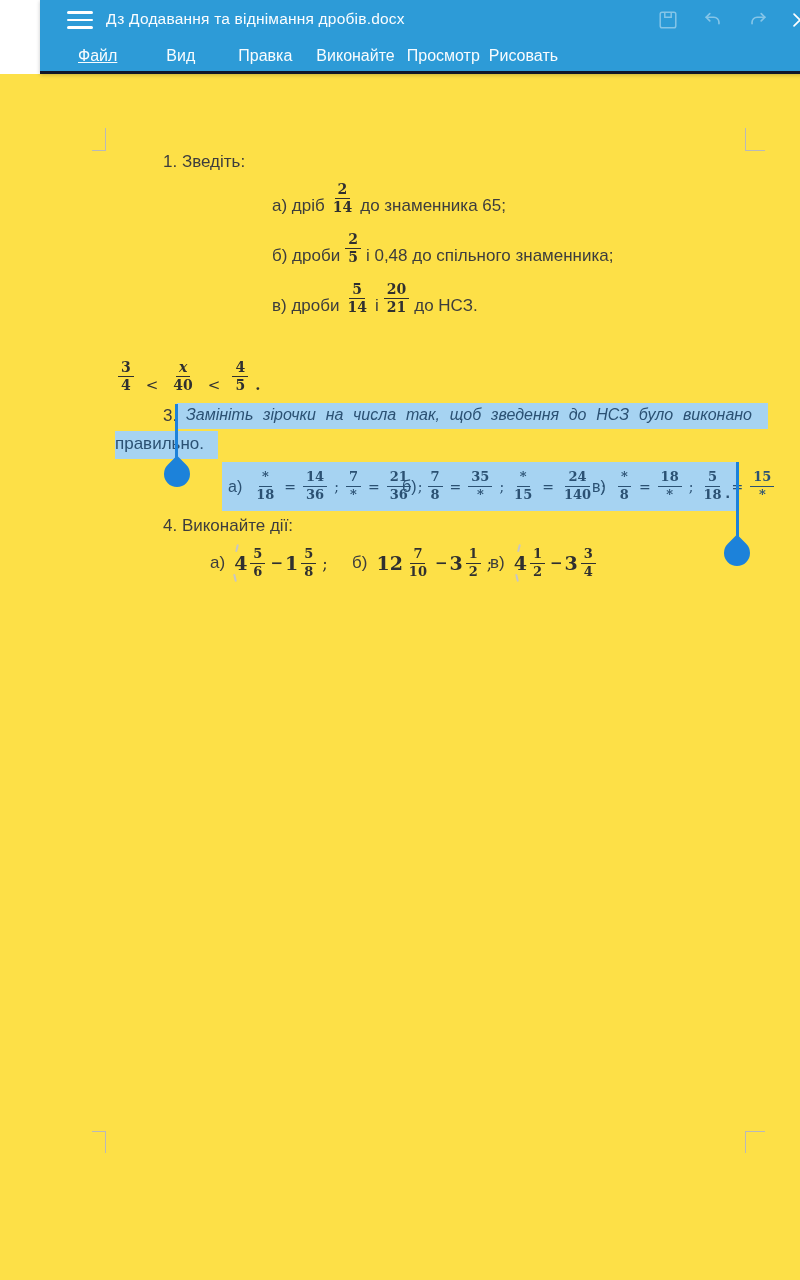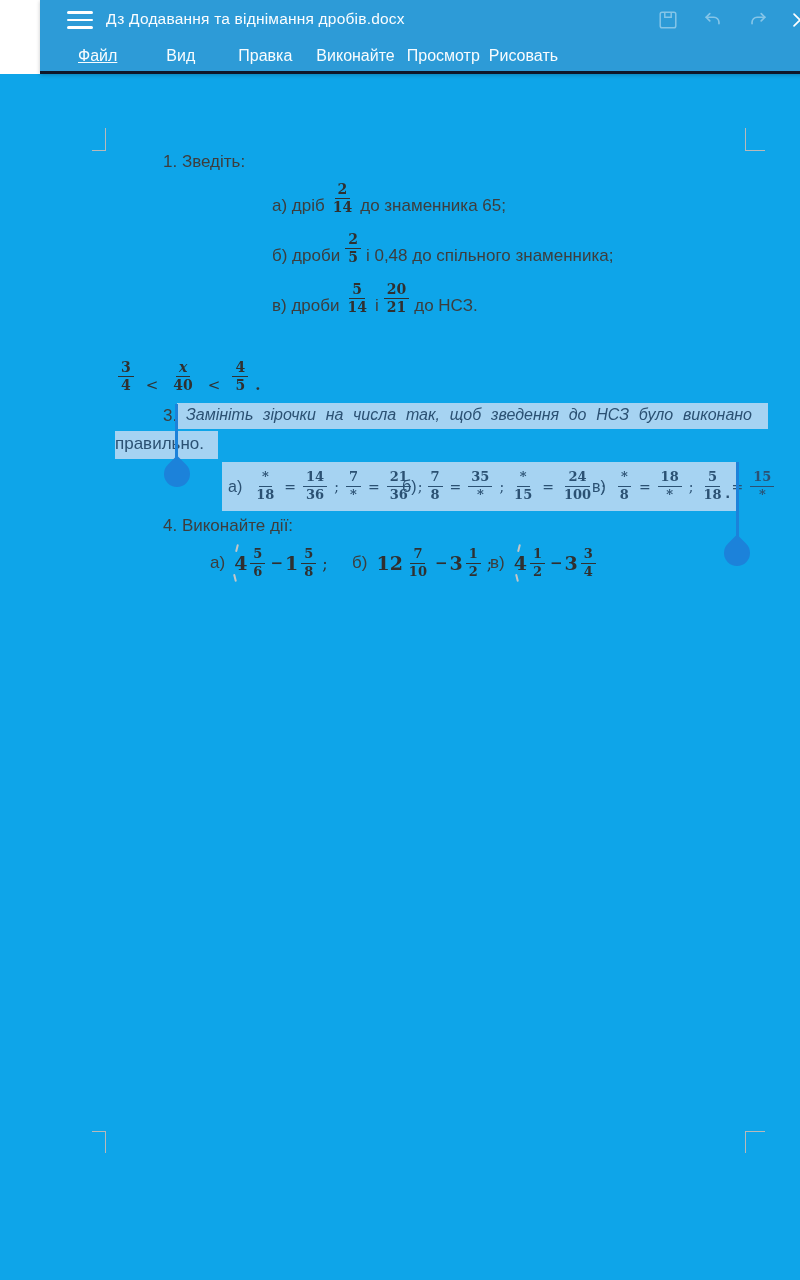--- a/index.html
+++ b/index.html
@@ -18,21 +18,21 @@
   .tbico.dim{opacity:.42;}
   .ico-save{left:617px;} .ico-undo{left:662px;} .ico-redo{left:707px;} .ico-close{left:749px;}
 
   .menurow{position:relative;height:31px;display:flex;align-items:center;}
   .mitem{color:rgba(255,255,255,.97);font-size:16px;cursor:pointer;white-space:nowrap;}
   .mitem:nth-child(1){margin-left:38px;text-decoration:underline;} .mitem:nth-child(2){margin-left:49px;}
   .mitem:nth-child(3){margin-left:43px;} .mitem:nth-child(4){margin-left:24px;}
   .mitem:nth-child(5){margin-left:12px;} .mitem:nth-child(6){margin-left:9px;text-align:right;}
 
   
-  .page{position:absolute;top:74px;left:0;width:800px;height:1206px;background:#0ea5e9;}
+  .page{position:absolute;top:74px;left:0;width:800px;height:1206px;background:#fde047;}
   .cmark{position:absolute;}
   .cm-tl{left:92px;top:54px;width:13px;height:22px;border-right:1.5px solid #b9b9b9;border-bottom:1.5px solid #b9b9b9;}
   .cm-tr{left:745px;top:54px;width:19px;height:22px;border-left:1.5px solid #b9b9b9;border-bottom:1.5px solid #b9b9b9;}
   .cm-bl{left:92px;top:1057px;width:13px;height:21px;border-right:1.5px solid #b9b9b9;border-top:1.5px solid #b9b9b9;}
   .cm-br{left:745px;top:1057px;width:19px;height:21px;border-left:1.5px solid #b9b9b9;border-top:1.5px solid #b9b9b9;}
 
   .line{position:absolute;display:flex;align-items:flex-end;color:#3d3d3d;font-size:17px;white-space:nowrap;z-index:2;}
   .plain{position:absolute;color:#3d3d3d;font-size:17px;white-space:nowrap;z-index:2;}
 
   
@@ -226,21 +226,21 @@
           <span class="d">*</span>
         </span>
       <span class="sym">;</span>
       <span class="fr fr-s">
           <span class="n">*</span>
           <span class="d">15</span>
         </span>
       <span class="sym">=</span>
       <span class="fr fr-s">
           <span class="n">24</span>
-          <span class="d">100</span>
+          <span class="d">140</span>
         </span>
       <span class="sym">;</span>
     </div>
     <div class="eqg g-c">
       <span class="lab">в)</span>
       <span class="fr fr-s">
           <span class="n">*</span>
           <span class="d">8</span>
         </span>
       <span class="sym">=</span>

